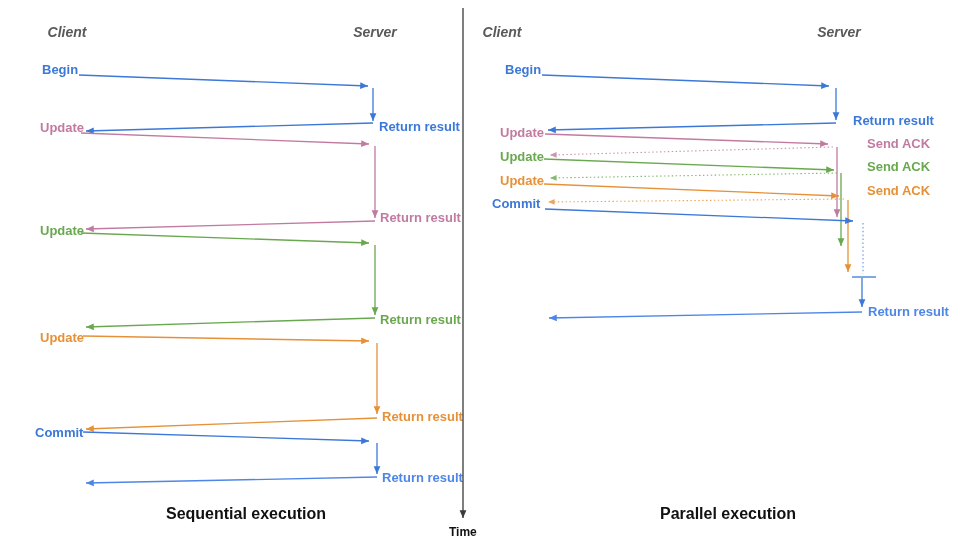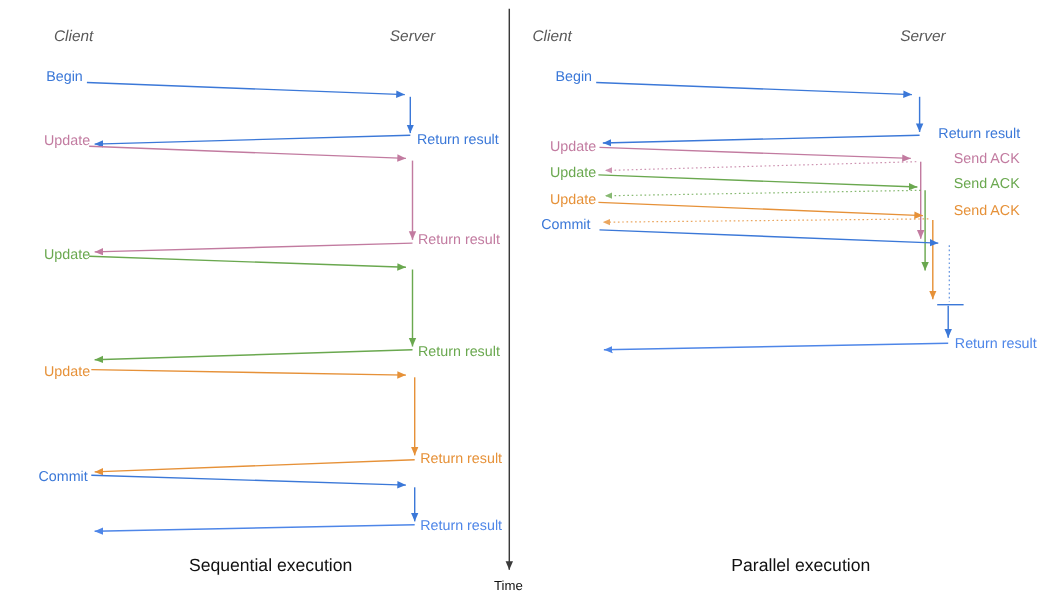--- a/index.html
+++ b/index.html
@@ -1,17 +1,17 @@
 <!DOCTYPE html>
 <html><head>
 <meta charset="utf-8">
 <style>
   html,body{margin:0;padding:0;background:#ffffff;}
   #stage{position:relative;width:960px;height:540px;background:#ffffff;overflow:hidden;
-         font-family:"Liberation Sans", sans-serif;}
+         font-family:"Liberation Sans", sans-serif;font-weight:bold;}
   svg{position:absolute;left:0;top:0;}
   text{font-family:"Liberation Sans", sans-serif;}
   .hdr{font-style:italic;}
 </style>
 </head>
 <body>
 
 <div id="stage">
   <svg id="diagram" width="960" height="540" viewBox="0 0 960 540" xmlns="http://www.w3.org/2000/svg">
       <defs>

